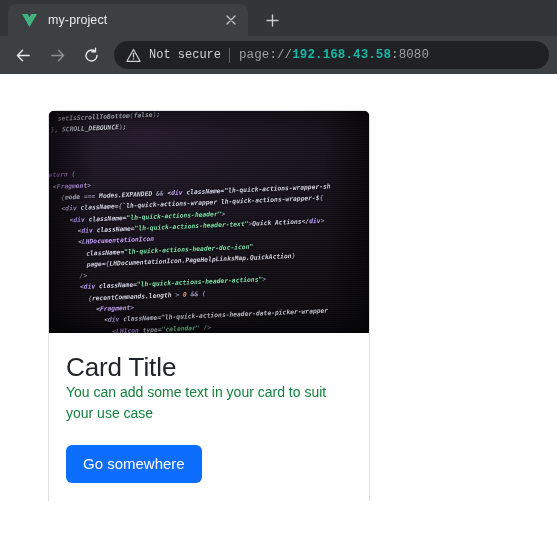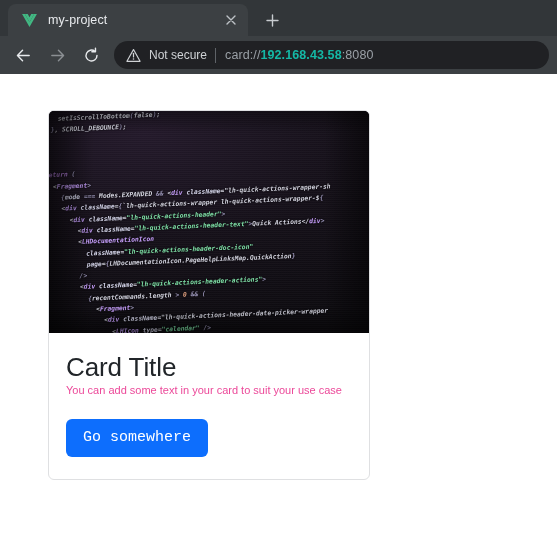--- a/index.html
+++ b/index.html
@@ -58,20 +58,21 @@
     border-radius: 50%;
     color: #c8ccd0;
   }
 
   .toolbar {
     height: 38px;
     background: #3c4043;
     display: flex; align-items: center;
     padding: 0 8px;
     flex: 0 0 38px;
+    font-family: Liberation Mono, monospace;
   }
   .nav-btn {
     width: 30px; height: 30px;
     display: flex; align-items: center; justify-content: center;
     border-radius: 50%;
     margin-right: 4px;
     color: #e8eaed;
   }
   .nav-btn.disabled { color: #8b8f93; }
   .nav-btn.reload { margin-right: 8px; }
@@ -178,37 +179,37 @@
 
   .card-body { padding: 20px 17px 22px 17px; }
   .card-title {
     font-size: 26px;
     font-weight: normal;
     color: #212529;
     line-height: 1.1;
     letter-spacing: -0.1px;
   }
   .card-text {
-    font-size: 11px;
-    color: #ec4899;
+    font-size: 14px;
+    color: #15803d;
     line-height: 1.55;
     margin-bottom: 20px;
     max-width: 280px;
   }
   .btn {
     display: inline-block;
     background: #0d6efd;
     color: #ffffff;
     font-size: 15px;
     padding: 10px 17px;
     border: none;
     border-radius: 6px;
     line-height: 1.2;
     cursor: pointer;
-    font-family: Liberation Mono, monospace;
+    font-family: Liberation Sans, sans-serif;
   }
 </style>
 </head>
 <body>
 
 <div class="browser">
 
   <div class="tabstrip">
     <div class="tab">
       <span class="tab-favicon">
@@ -252,21 +253,21 @@
     <div class="omnibox">
       <span class="warn-icon">
         <svg width="15" height="15" viewBox="0 0 16 16" aria-hidden="true">
           <path d="M8 1.6 L15 14.2 H1 Z" fill="none" stroke="#cfd2d5" stroke-width="1.25" stroke-linejoin="round"></path>
           <path d="M8 5.6 V9.6" stroke="#cfd2d5" stroke-width="1.3" stroke-linecap="round"></path>
           <circle cx="8" cy="11.7" r="0.85" fill="#cfd2d5"></circle>
         </svg>
       </span>
       <span class="notsecure">Not secure</span>
       <span class="omni-sep"></span>
-      <span class="url"><span>card://</span><span class="host">192.168.43.58</span><span>:8080</span></span>
+      <span class="url"><span>page://</span><span class="host">192.168.43.58</span><span>:8080</span></span>
     </div>
   </div>
 
   <div class="viewport">
 
     <div class="card">
 
       <div class="card-img">
         <div class="code">
           <div class="code-rot" id="code-lines"><span class="ln"><i class="c-plain">    setIsScrollToBottom<i class="c-punc">(</i>false<i class="c-punc">)</i>;</i></span><span class="ln"><i class="c-plain">  <i class="c-punc">}</i>, SCROLL_DEBOUNCE<i class="c-punc">)</i>;</i></span><span class="ln"><i class="c-plain"></i></span><span class="ln"></span><span class="ln"><i class="c-plain"></i></span><span class="ln"><i class="c-plain"><i class="c-kw">return</i> <i class="c-punc">(</i></i></span><span class="ln"><i class="c-plain">  &lt;<i class="c-tag">Fragment</i><i class="c-punc">&gt;</i></i></span><span class="ln"><i class="c-plain">    <i class="c-punc">{</i><i class="c-attr">mode</i> <i class="c-punc">===</i> Modes.EXPANDED <i class="c-punc">&amp;&amp;</i> &lt;<i class="c-tag">div</i> <i class="c-attr">className</i>="lh-quick-actions-wrapper-sh</i></span><span class="ln"><i class="c-plain">    &lt;<i class="c-tag">div</i> <i class="c-attr">className</i>=<i class="c-punc">{</i>`lh-quick-actions-wrapper lh-quick-actions-wrapper-$<i class="c-punc">{</i></i></span><span class="ln"><i class="c-plain">      &lt;<i class="c-tag">div</i> <i class="c-attr">className</i>=<i class="c-str">"lh-quick-actions-header"</i><i class="c-punc">&gt;</i></i></span><span class="ln"><i class="c-plain">        &lt;<i class="c-tag">div</i> <i class="c-attr">className</i>=<i class="c-str">"lh-quick-actions-header-text"</i><i class="c-punc">&gt;</i>Quick Actions&lt;/<i class="c-tag">div</i><i class="c-punc">&gt;</i></i></span><span class="ln"><i class="c-plain">        &lt;<i class="c-tag">LHDocumentationIcon</i></i></span><span class="ln"><i class="c-plain">          <i class="c-attr">className</i>=<i class="c-str">"lh-quick-actions-header-doc-icon"</i></i></span><span class="ln"><i class="c-plain">          <i class="c-attr">page</i>=<i class="c-punc">{</i>LHDocumentationIcon.PageHelpLinksMap.QuickAction<i class="c-punc">}</i></i></span><span class="ln"><i class="c-plain">        <i class="c-punc">/&gt;</i></i></span><span class="ln"><i class="c-plain">        &lt;<i class="c-tag">div</i> <i class="c-attr">className</i>=<i class="c-str">"lh-quick-actions-header-actions"</i><i class="c-punc">&gt;</i></i></span><span class="ln"><i class="c-plain">          <i class="c-punc">{</i>recentCommands.length <i class="c-punc">&gt;</i> <i class="c-num">0</i> <i class="c-punc">&amp;&amp;</i> <i class="c-punc">(</i></i></span><span class="ln"><i class="c-plain">            &lt;<i class="c-tag">Fragment</i><i class="c-punc">&gt;</i></i></span><span class="ln"><i class="c-plain">              &lt;<i class="c-tag">div</i> <i class="c-attr">className</i>="lh-quick-actions-header-date-picker-wrapper</i></span><span class="ln"><i class="c-plain">                &lt;<i class="c-tag">LHIcon</i> <i class="c-attr">type</i>=<i class="c-str">"calendar"</i> <i class="c-punc">/&gt;</i></i></span><span class="ln"></span></div>

